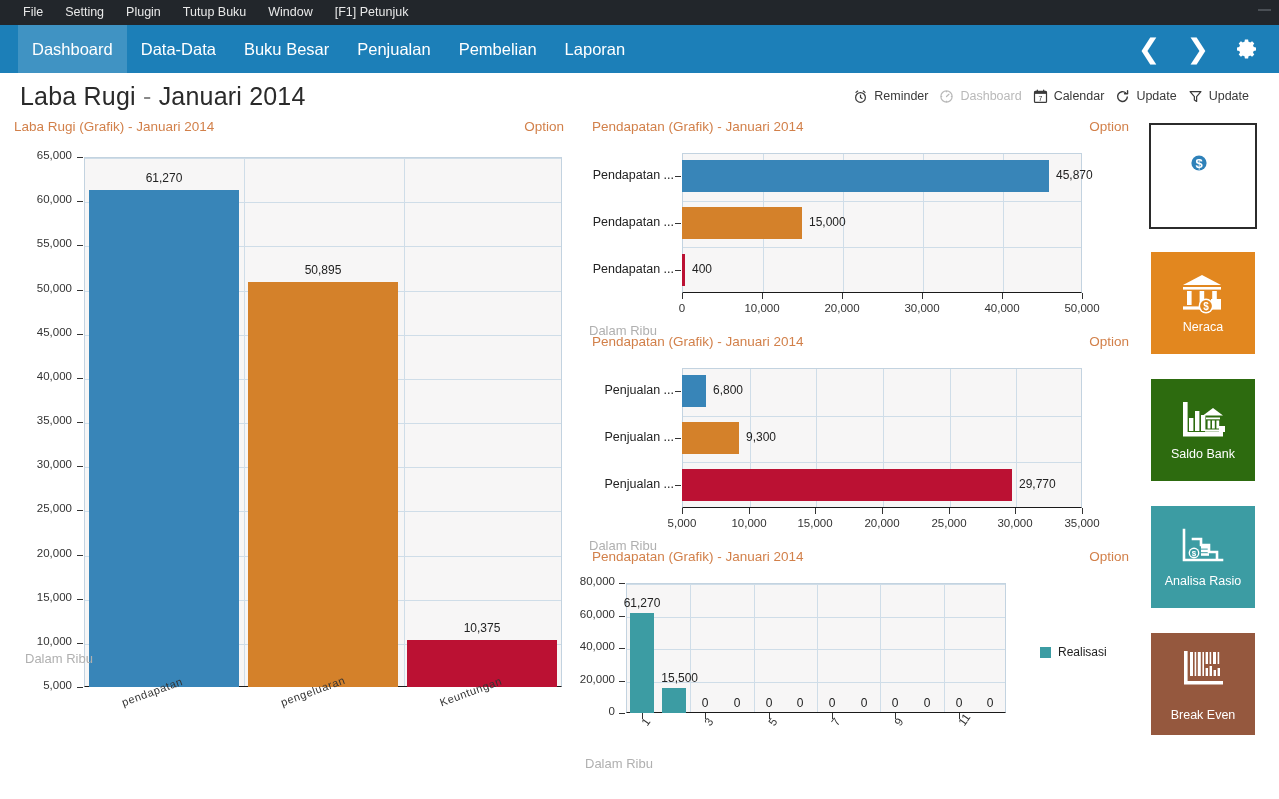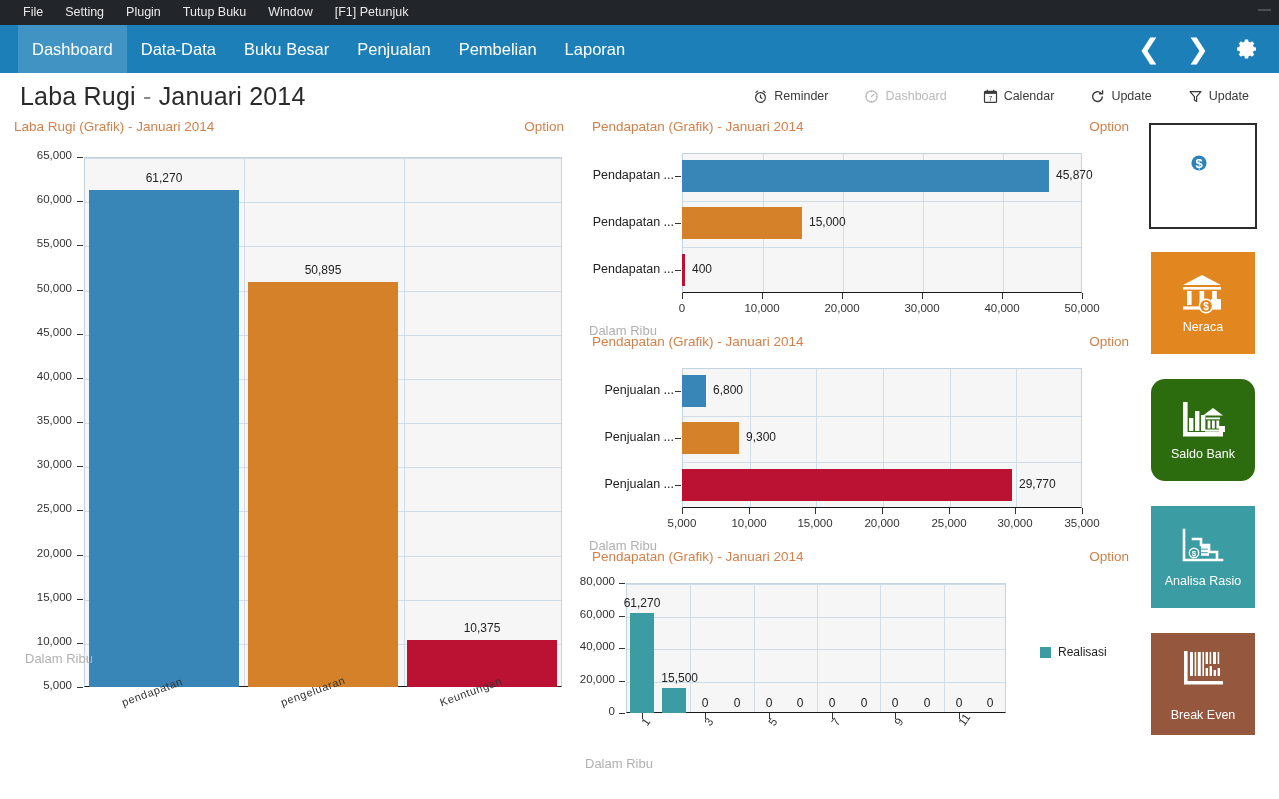--- a/index.html
+++ b/index.html
@@ -41,21 +41,21 @@
   .nav-arrow { color: #ffffff; font-size: 27px; line-height: 1; cursor: pointer; font-weight: 300;}
   .gear { width: 24px; height: 24px; cursor: pointer; }
 
   
   .page-head {
     height: 46px; display: flex; align-items: center; padding: 0 20px 0 20px;
     background: #ffffff;
   }
   .page-title { font-size: 25px; color: #2a2a2a; font-weight: 400; letter-spacing: .2px;}
   .page-title .dash { color: #888; }
-  .head-tools { margin-left: auto; display: flex; align-items: center; gap: 36px; padding-right: 10px;}
+  .head-tools { margin-left: auto; display: flex; align-items: center; gap: 11px; padding-right: 10px;}
   .tool { display: flex; align-items: center; gap: 6px; font-size: 12.5px; color: #3a3a3a; cursor: pointer; }
   .tool.disabled { color: #b9b9b9; cursor: default; }
   .tool svg { display: block; }
 
   
   .content { display: flex; height: 680px; padding: 0 0 0 0; }
   .col-left  { width: 578px; position: relative; }
   .col-mid   { width: 565px; position: relative; }
   .col-right { width: 136px; position: relative; }
 
@@ -453,21 +453,21 @@
           <rect x="4" y="34.4" width="38" height="3.2"></rect>
           <rect x="32" y="27" width="10" height="8"></rect>
           <circle cx="27" cy="34" r="7.4"></circle>
           <circle cx="27" cy="34" r="5.9" fill="#e2871f"></circle>
           <text x="27" y="38" font-size="10" text-anchor="middle" fill="#ffffff" font-family="Liberation Sans, sans-serif" font-weight="bold">$</text>
         </svg>
       </span>
       <span class="card-label">Neraca</span>
     </div>
 
-    <div class="card" style="top:260px; background:#2d6b0f;border-radius:14px;">
+    <div class="card" style="top:260px; background:#2d6b0f;">
       <span>
         <svg width="48" height="44" viewBox="0 0 48 44" fill="#ffffff">
           <path d="M4 3h4.6v30H44v4.6H4z"></path>
           <rect x="10" y="19" width="4.4" height="13"></rect>
             <rect x="16" y="12" width="4.4" height="20"></rect>
           <rect x="22" y="16" width="4.4" height="16"></rect>
           <path d="M34 9 24 16.5h20z"></path>
           <rect x="27" y="18.5" width="14" height="1.8"></rect>
           <rect x="28.6" y="21.5" width="2.8" height="8"></rect>
             <rect x="33" y="21.5" width="2.8" height="8"></rect>

